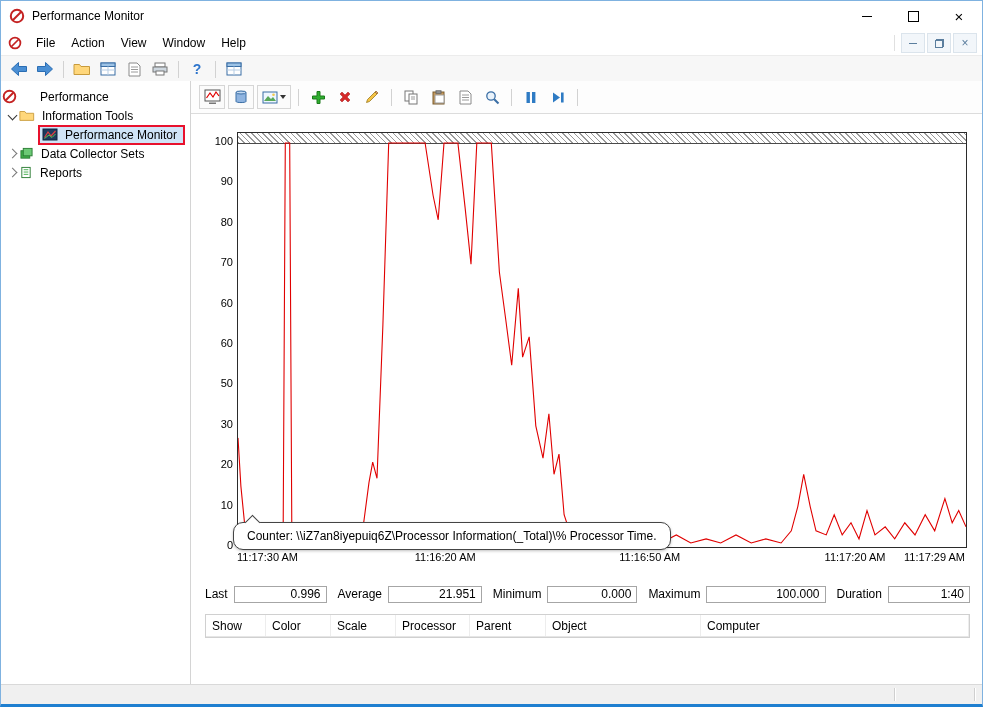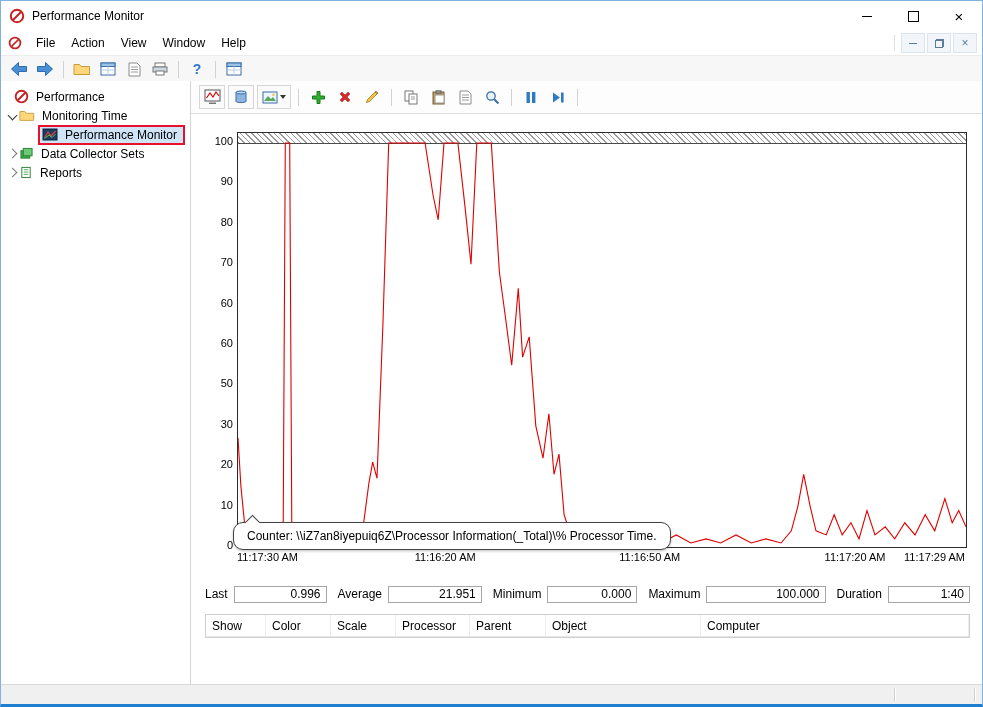--- a/index.html
+++ b/index.html
@@ -193,39 +193,39 @@
           <rect x="1" y="1" width="14" height="3.5" fill="#9dc3e6" stroke="#3a6ea5"></rect>
           <line x1="1" y1="8" x2="15" y2="8" stroke="#b7cde4"></line>
           <line x1="8" y1="4.5" x2="8" y2="13" stroke="#b7cde4"></line>
         </svg>
     </div>
   </div>
 
   <div class="main">
 
     <div class="tree-panel">
-      <div class="tree-item" style="padding-left:13px;">
+      <div class="tree-item" style="padding-left:1px;gap:16px;">
         <span class="tree-icon">
           <svg width="15" height="15" viewBox="0 0 16 16">
               <circle cx="8" cy="8" r="6.2" fill="#fff" stroke="#c42222" stroke-width="2"></circle>
               <line x1="4" y1="12" x2="12" y2="4" stroke="#c42222" stroke-width="2"></line>
             </svg>
         </span>
         <span class="tree-label">Performance</span>
       </div>
       <div class="tree-item">
         <span class="chev-cell">
             <span class="chev down"></span>
           </span>
         <span class="tree-icon">
           <svg width="16" height="13" viewBox="0 0 18 14">
               <path d="M1 2.5 L6.5 2.5 L8 4.5 L16.5 4.5 L16.5 12.5 L1 12.5 Z" fill="#ffd77b" stroke="#c89b3c"></path>
             </svg>
         </span>
-        <span class="tree-label">Monitoring Time</span>
+        <span class="tree-label">Information Tools</span>
       </div>
       <div class="tree-item" style="padding-left:37px;">
         <span class="annotated" style="border-color: rgb(232, 17, 45);">
           <span class="tree-icon">
             <svg width="16" height="13" viewBox="0 0 16 13">
                 <rect x="1" y="1" width="14" height="11" fill="#1d3a5f" stroke="#0e2440"></rect>
                 <polyline points="2.5,9.5 6,4 9,8 13.5,3" fill="none" stroke="#e04040" stroke-width="1.2"></polyline>
                 <polyline points="2.5,10.5 7,7 10,9.5 13.5,6" fill="none" stroke="#57c457" stroke-width="1"></polyline>
               </svg>
           </span>

